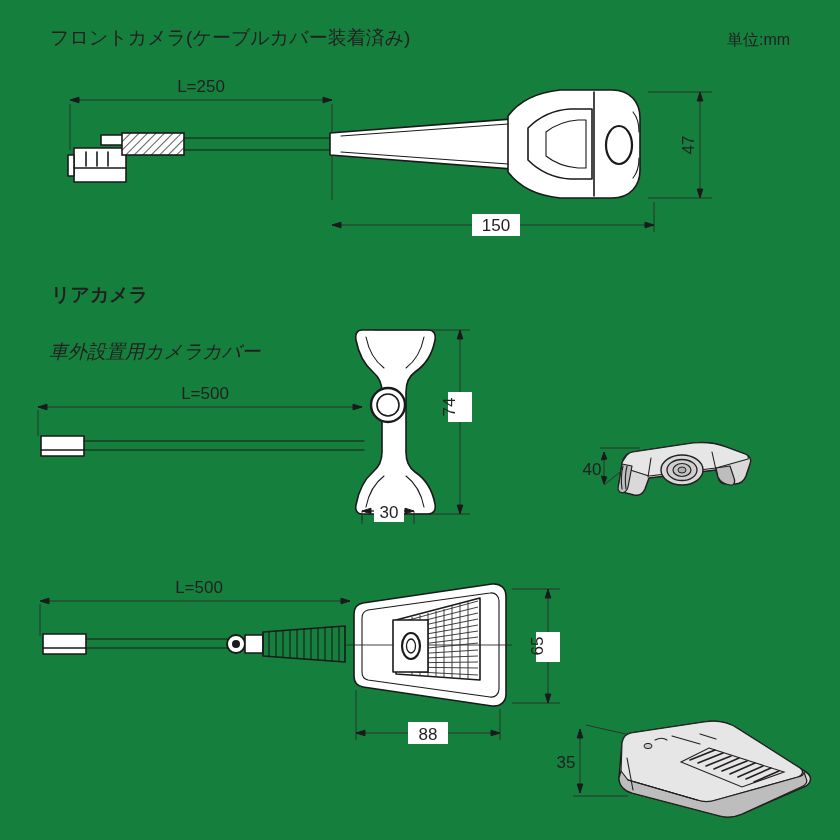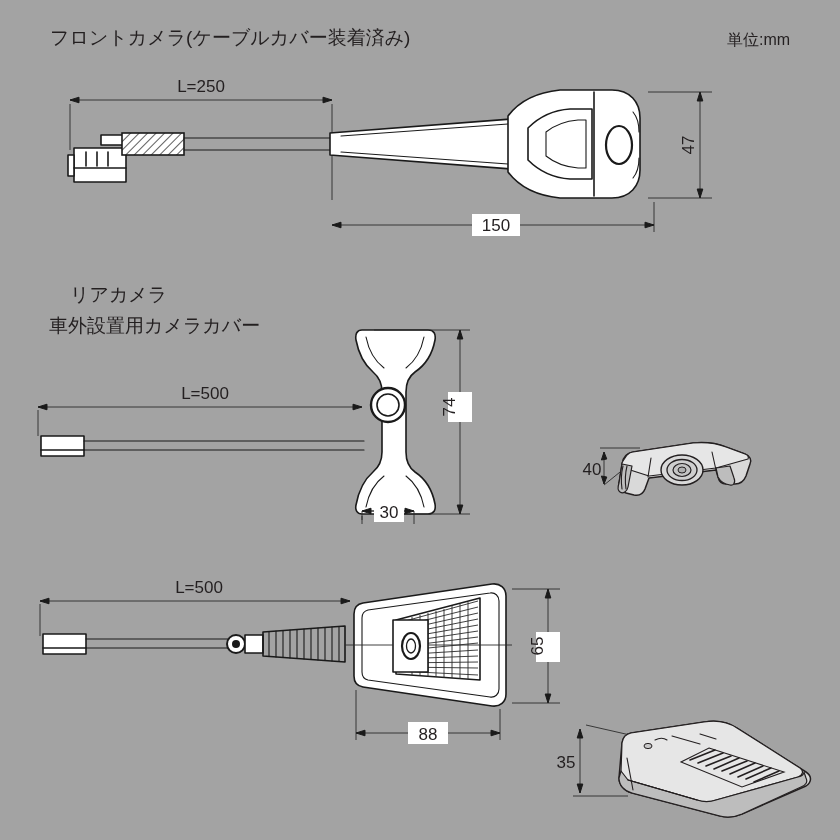--- a/index.html
+++ b/index.html
@@ -9,35 +9,35 @@
     background: #ffffff;
   }
   body {
     font-family: "Liberation Sans", "DejaVu Sans", sans-serif;
     color: #231f20;
   }
   #sheet {
     position: relative;
     width: 840px;
     height: 840px;
-    background: #a3a3a3;
+    background: #15803d;
     overflow: hidden;
   }
   .label {
     position: absolute;
     font-size: 19px;
     line-height: 1.1;
     color: #231f20;
     white-space: nowrap;
     letter-spacing: 0px;
   }
   #title-front   { left: 50px;  top: 28px; }
   #unit-note     { left: 727px; top: 31px; font-size: 16px; text-align: center; }
-  #title-rear    { left: 70px;  top: 285px; }
-  #title-ext     { left: 49px;  top: 316px; }
+  #title-rear    { left: 51px;  top: 285px; font-weight: bold; }
+  #title-ext     { left: 49px;  top: 342px; font-style: italic; }
   #title-int     { left: 49px;  top: 504px; }
 
   svg.draw {
     position: absolute;
     left: 0;
     top: 0;
     width: 840px;
     height: 840px;
     overflow: visible;
   }

